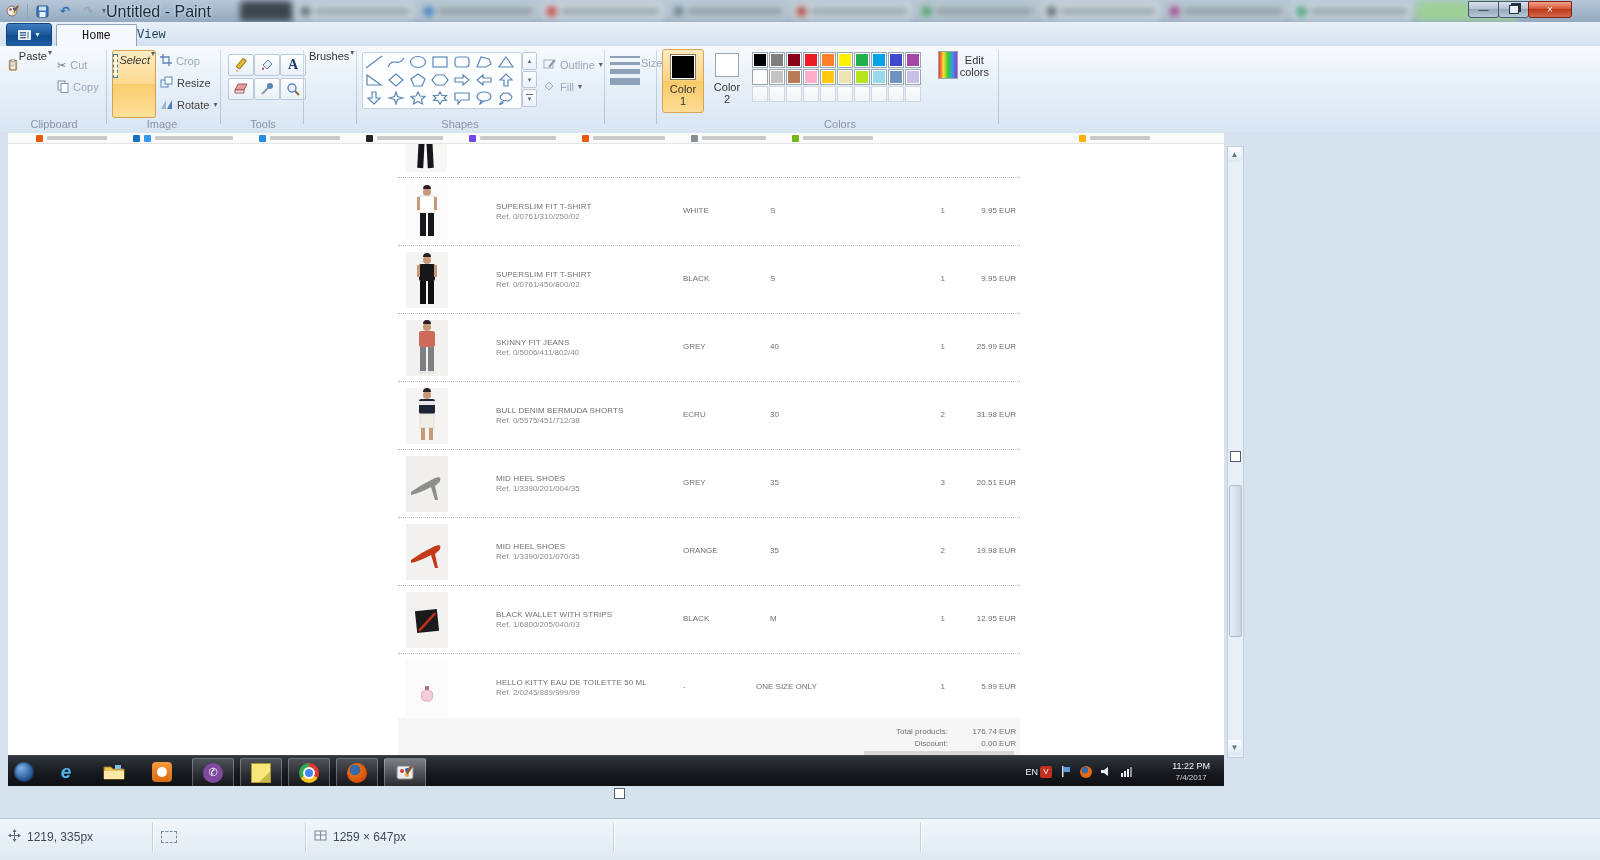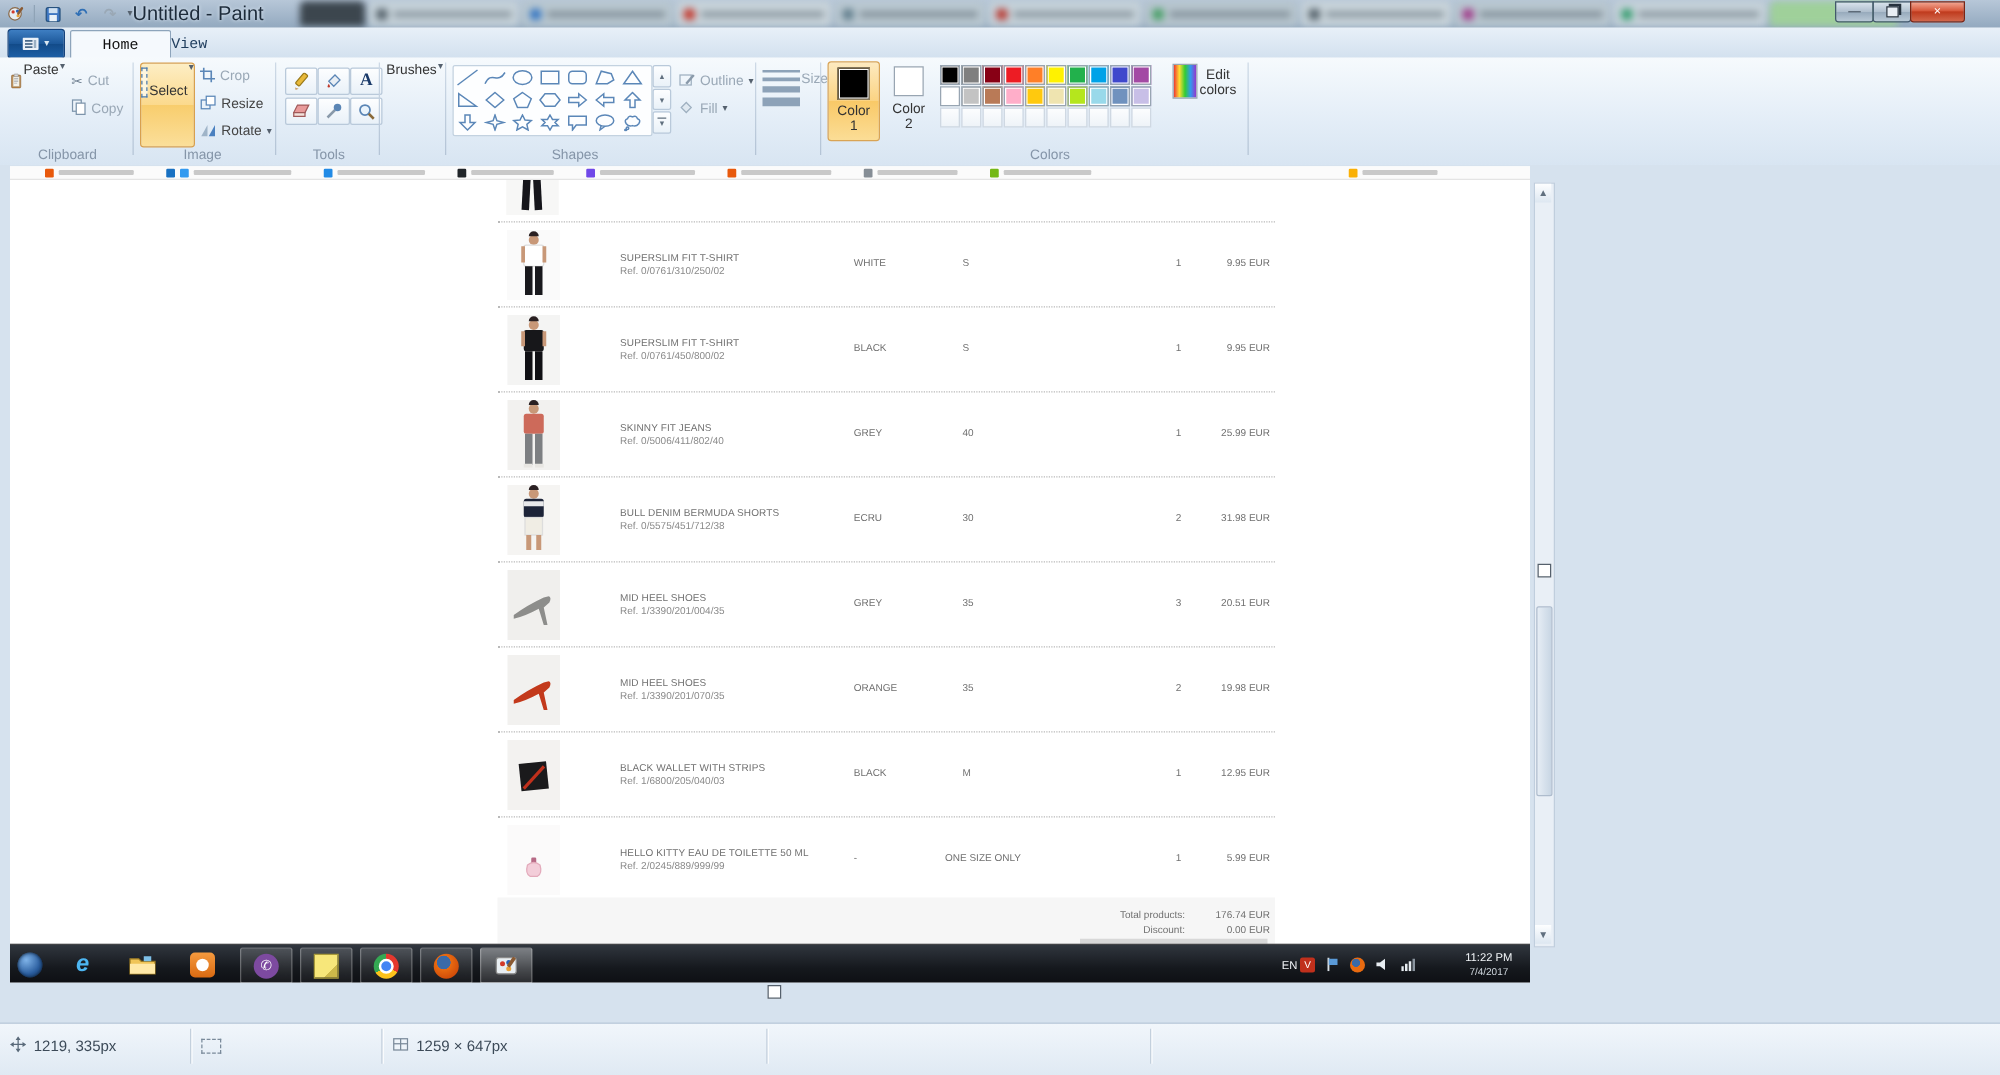--- a/index.html
+++ b/index.html
@@ -211,21 +211,21 @@
             <rect x="1" y="1" width="7" height="9" fill="#eef4fa" stroke="#7d94ab"></rect>
             <rect x="4" y="3.5" width="7" height="9" fill="#fff" stroke="#7d94ab"></rect>
           </svg></span>
         <span class="dis">Copy</span>
       </div>
     <div class="abs glabel" style="left:10px;width:88px;">Clipboard</div>
     <div class="abs gsep" style="left:106px;"></div>
 
     <div class="abs bigbtn" id="selectbtn" style="left:112px;top:4px;width:42px;height:66px;">
       <span style="margin-top:3px;width:26px;height:22px;border:1.5px dashed #4a78a8;background:#fdf6e0;"></span>
-      <span style="margin-top:16px;">Select</span>
+      <span style="margin-top:3px;font-style:italic;">Select</span>
         <span class="arrow">▾</span>
     </div>
     <div class="abs smallbtn" style="left:160px;top:6px;">
         <span><svg width="12" height="12" viewBox="0 0 12 12" fill="none" stroke="#5b87b8" stroke-width="1.3">
             <path d="M3,0 V9 H12"></path>
             <path d="M0,3 H9 V12"></path>
           </svg></span>
         <span class="dis">Crop</span>
       </div>
     <div class="abs smallbtn" style="left:160px;top:28px;">

